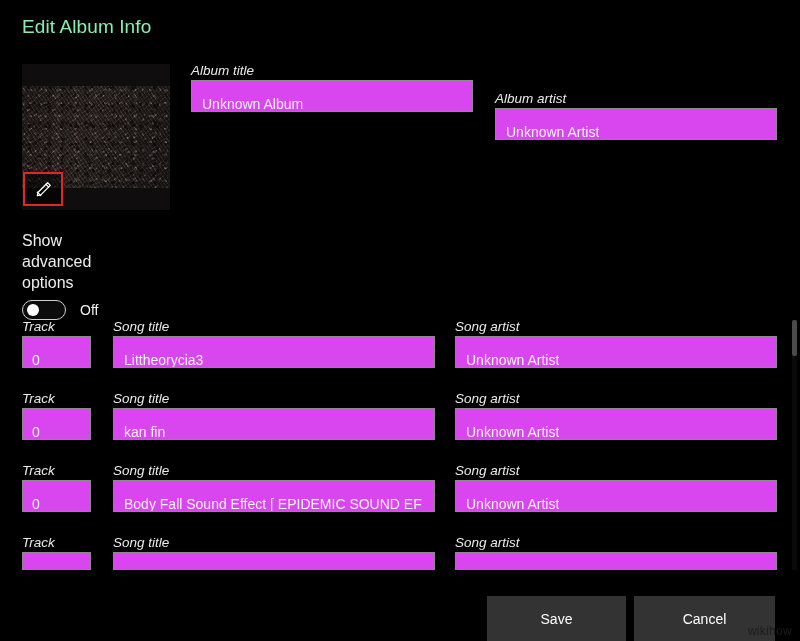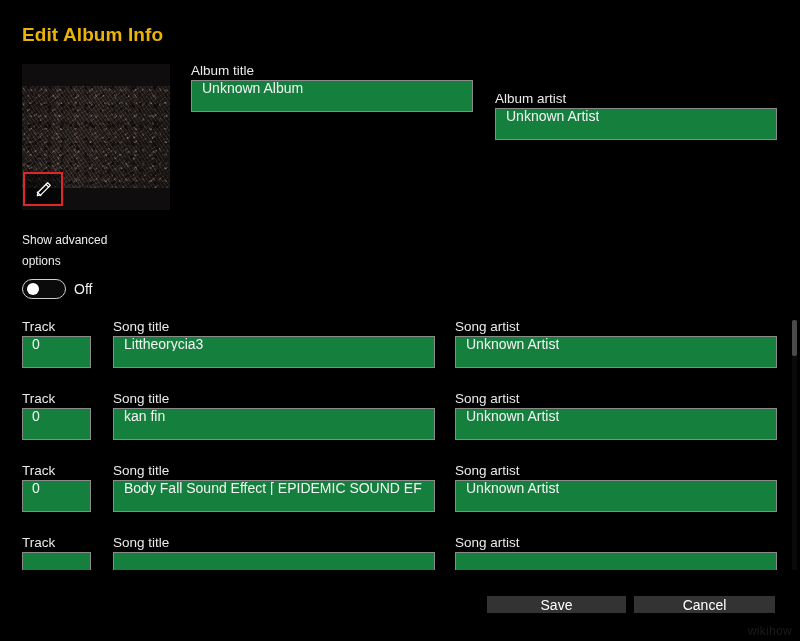--- a/index.html
+++ b/index.html
@@ -15,25 +15,24 @@
     -webkit-font-smoothing: antialiased;
   }
 
   .page { position: relative; width: 800px; height: 641px; }
 
   
   .page-title {
     position: absolute;
     left: 22px; top: 16px;
     font-size: 19px;
-    font-weight: 700;
-    color: #eab308;
+    font-weight: 400;
+    color: #86efac;
     letter-spacing: .1px;
     white-space: nowrap;
-    margin-top: 8px;
   }
 
   
   .art-wrap {
     position: absolute;
     left: 22px; top: 64px;
     width: 148px; height: 146px;
     background: #0f0d0d;
     overflow: hidden;
   }
@@ -83,47 +82,48 @@
     cursor: pointer;
   }
   .edit-badge svg { display: block; }
 
   
   .fld-label {
     font-size: 13.5px;
     color: #eaeaea;
     line-height: 18px;
     white-space: nowrap;
+    font-style: italic;
   }
   .fld-box {
     border: 1px solid #8a8a8a;
-    background: #15803d;
+    background: #d946ef;
     height: 32px;
     display: flex;
-    align-items: flex-start;
+    align-items: flex-end;
     padding: 0 10px;
     overflow: hidden;
     cursor: text;
   }
   .fld-box .val {
     font-size: 14px;
     color: #f4f4f4;
     white-space: nowrap;
     overflow: hidden;
     line-height: 1;
   }
 
   .album-title-grp { position: absolute; left: 191px; top: 62px; width: 282px; }
   .genre-grp       { position: absolute; left: 191px; top: 123px; width: 282px; }
   .album-artist-grp{ position: absolute; left: 495px; top: 62px; width: 282px; margin-top: 28px; }
 
   
   .adv-grp { position: absolute; left: 22px; top: 230px; width: 150px; }
   .adv-label {
-    font-size: 12px; color: #ededed;
+    font-size: 16px; color: #ededed;
     line-height: 21px;
     width: 110px;
   }
   .adv-row { display: flex; align-items: center; margin-top: 7px; }
   .switch {
     width: 44px; height: 20px;
     border: 1px solid #cfcfcf;
     border-radius: 10px;
     background: #0b0b0b;
     position: relative;
@@ -132,21 +132,21 @@
   }
   .switch .knob {
     position: absolute;
     left: 4px; top: 50%;
     transform: translateY(-50%);
     width: 12px; height: 12px;
     border-radius: 50%;
     background: #ffffff;
   }
   .switch-state {
-    margin-left: 8px;
+    margin-left: 14px;
     font-size: 14px;
     color: #f0f0f0;
   }
 
   
   .tracklist {
     position: absolute;
     left: 0; top: 318px;
     width: 800px; height: 252px;
     overflow: hidden;
@@ -175,21 +175,21 @@
     width: 5px; height: 36px;
     background: #4a4a4a;
     border-radius: 2px;
   }
 
   
   .footer { position: absolute; left: 0; top: 596px; width: 800px; height: 45px; }
   .btn {
     position: absolute;
     top: 0;
-    height: 17px;
+    height: 46px;
     background: #333333;
     border: none;
     color: #ffffff;
     font-family: inherit;
     font-size: 14px;
     cursor: pointer;
     display: flex;
     align-items: center;
     justify-content: center;
   }

